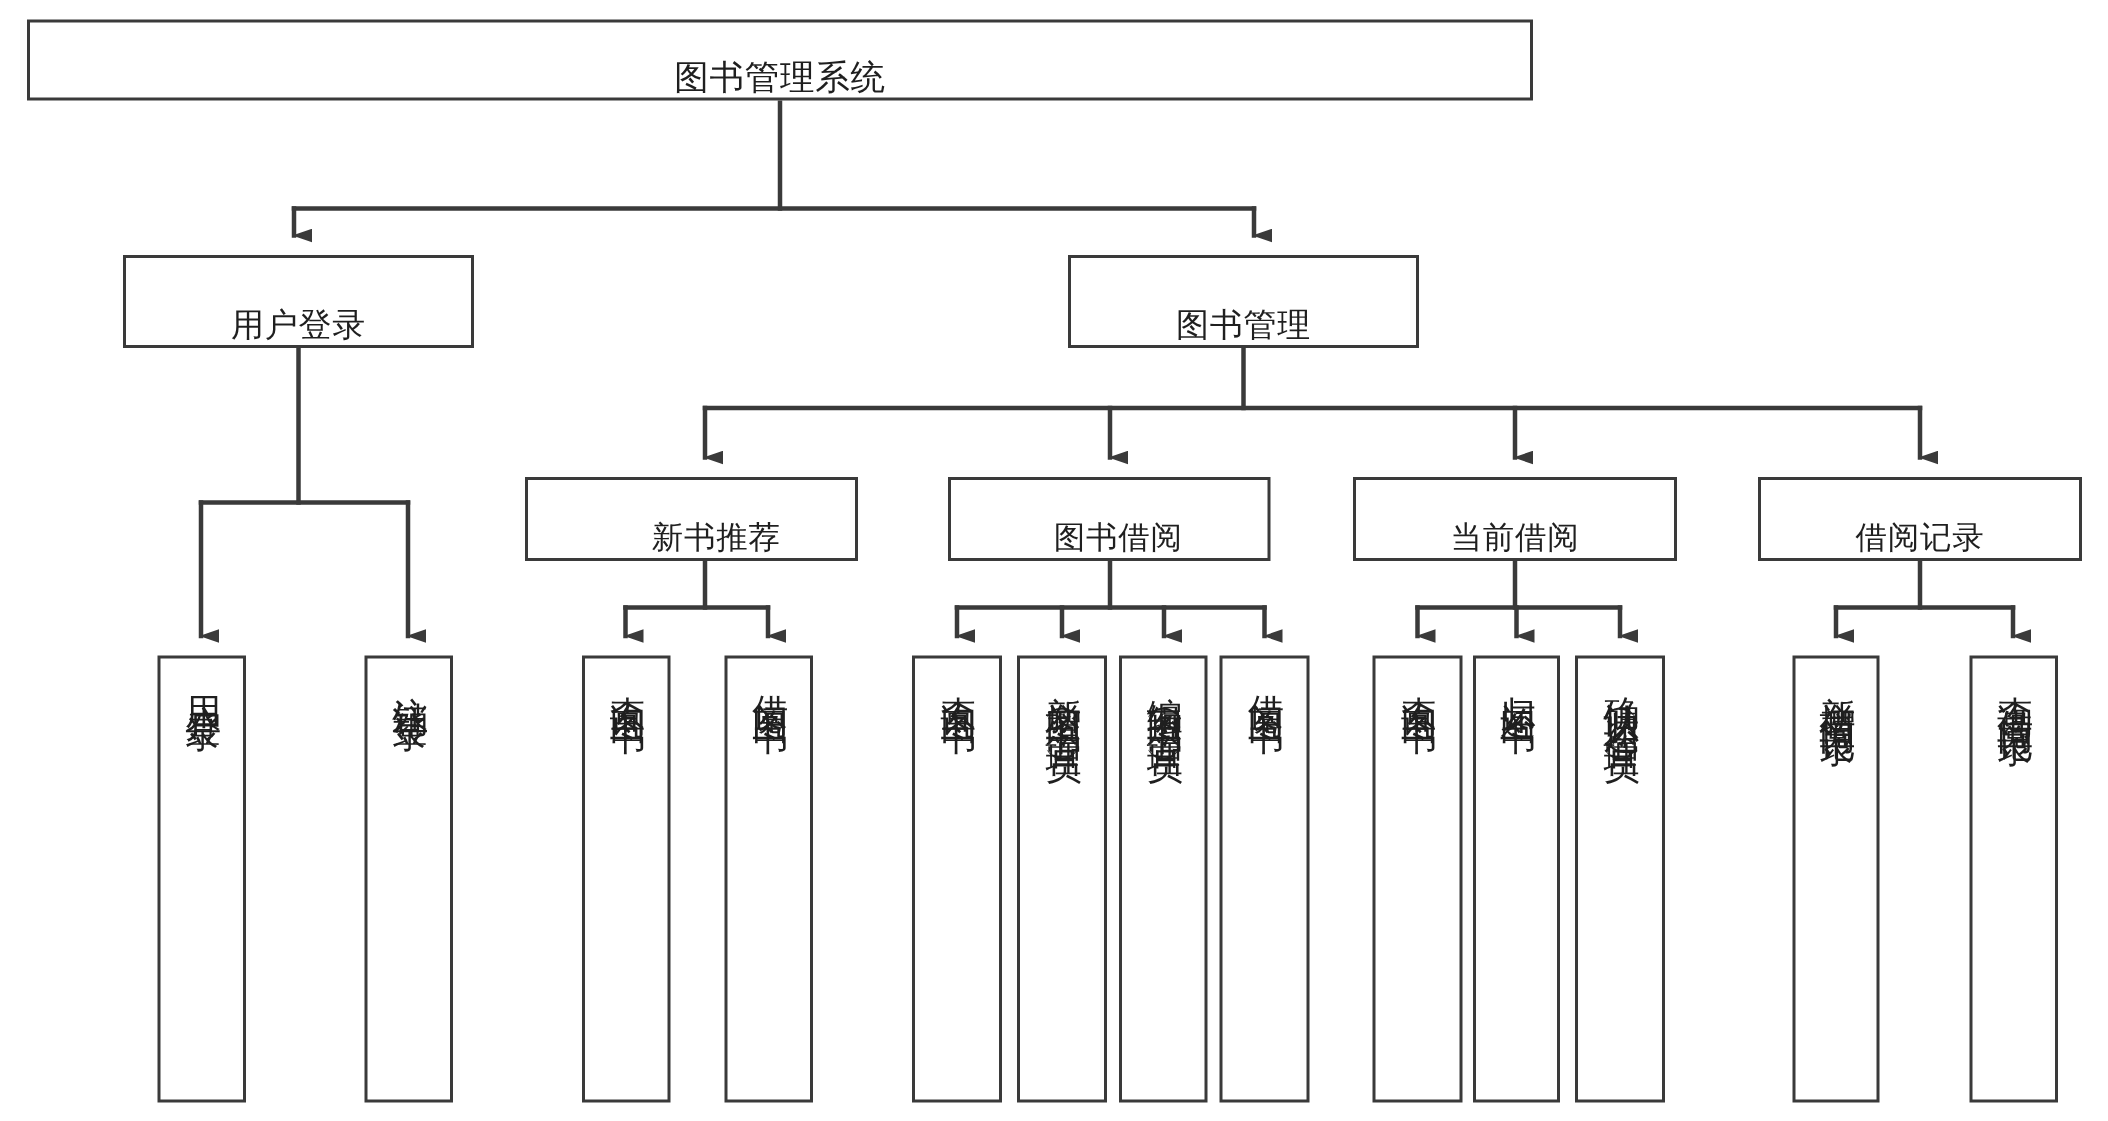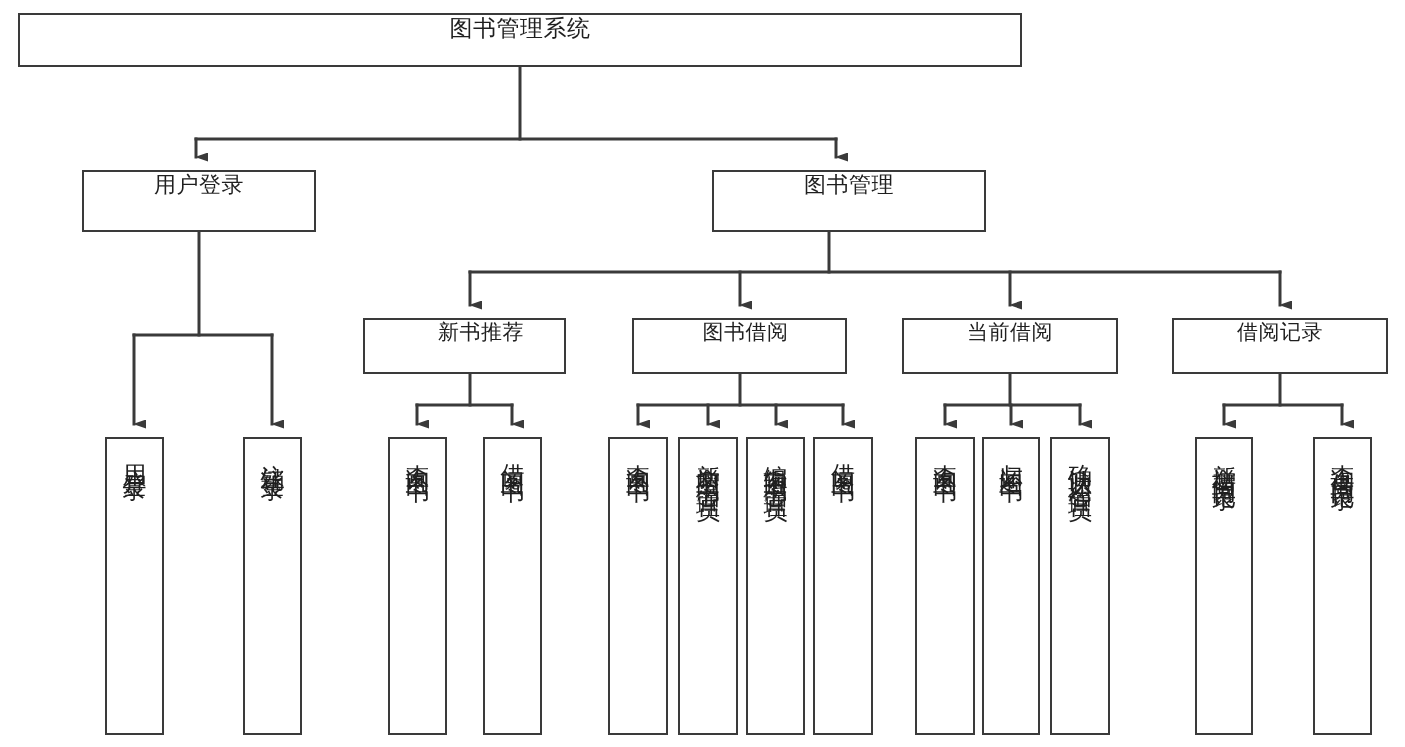--- a/index.html
+++ b/index.html
@@ -19,42 +19,42 @@
     left:0; top:0;
     width:1405px; height:747px;
     pointer-events:none;
   }
   .node{
     position:absolute;
     box-sizing:border-box;
     border:2px solid #3a3a3a;
     background:#ffffff;
     display:flex;
-    align-items:flex-start;
+    align-items:flex-end;
     justify-content:center;
     color:#1f1f1f;
   }
   .node .label{
     display:block;
     text-align:center;
     line-height:1.18;
     letter-spacing:0.5px;
   }
   
   #node-root{ left:18px; top:13px; width:1004px; height:54px; }
   #node-root .label{ font-size:23px; }
   
   .lvl2{ height:62px; }
   .lvl2 .label{ font-size:22px; }
   #node-user-login{ left:82px; top:170px; width:234px; }
-  #node-book-manage{ left:712px; top:170px; width:274px; }
+  #node-book-manage{ left:712px; top:170px; width:234px; }
   
   .lvl3{ top:318px; height:56px; }
   .lvl3 .label{ font-size:21px; }
-  #node-new-book-rec{ left:363px; width:203px;padding-left:33px; }
+  #node-new-book-rec{ left:350px; width:222px;padding-left:33px; }
   #node-book-borrow{ left:632px; width:215px;padding-left:12px; }
   #node-current-borrow{ left:902px; width:216px; }
   #node-borrow-record{ left:1172px; width:216px; }
   
   .leaf{
     top:437px;
     height:298px;
     align-items:flex-start;
     justify-content:center;
     padding-top:6px;

